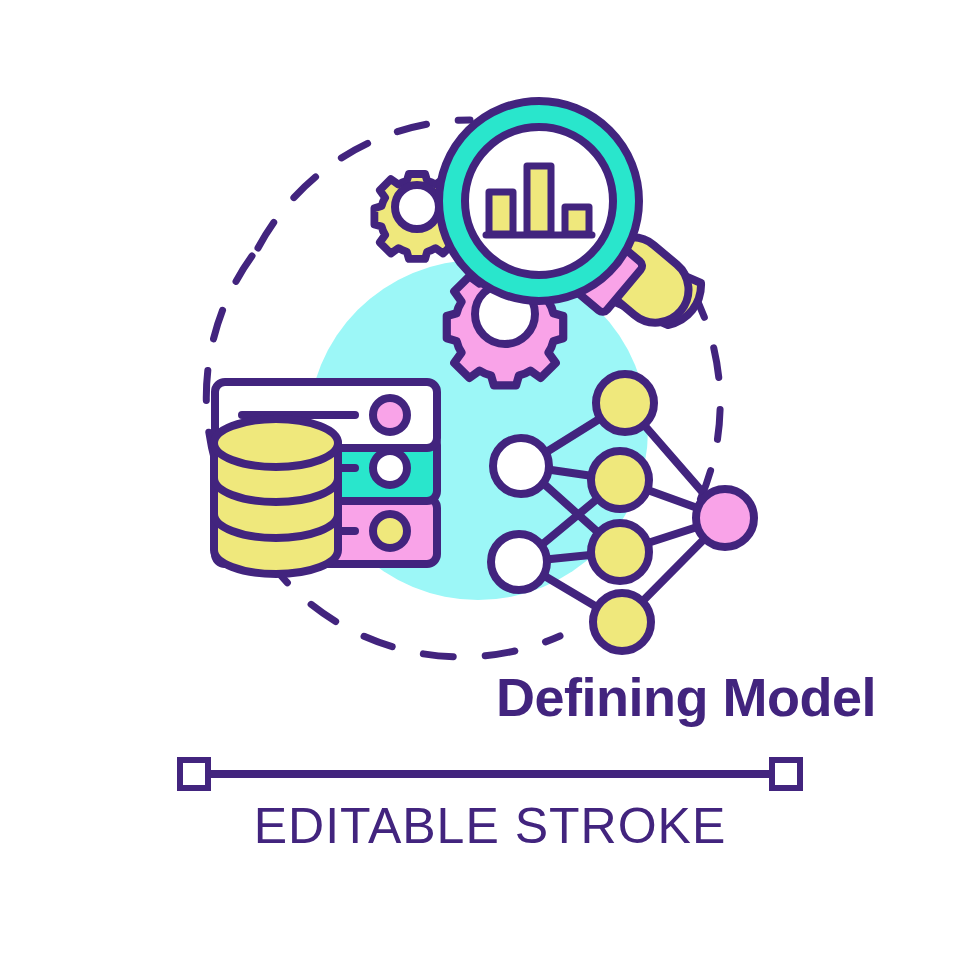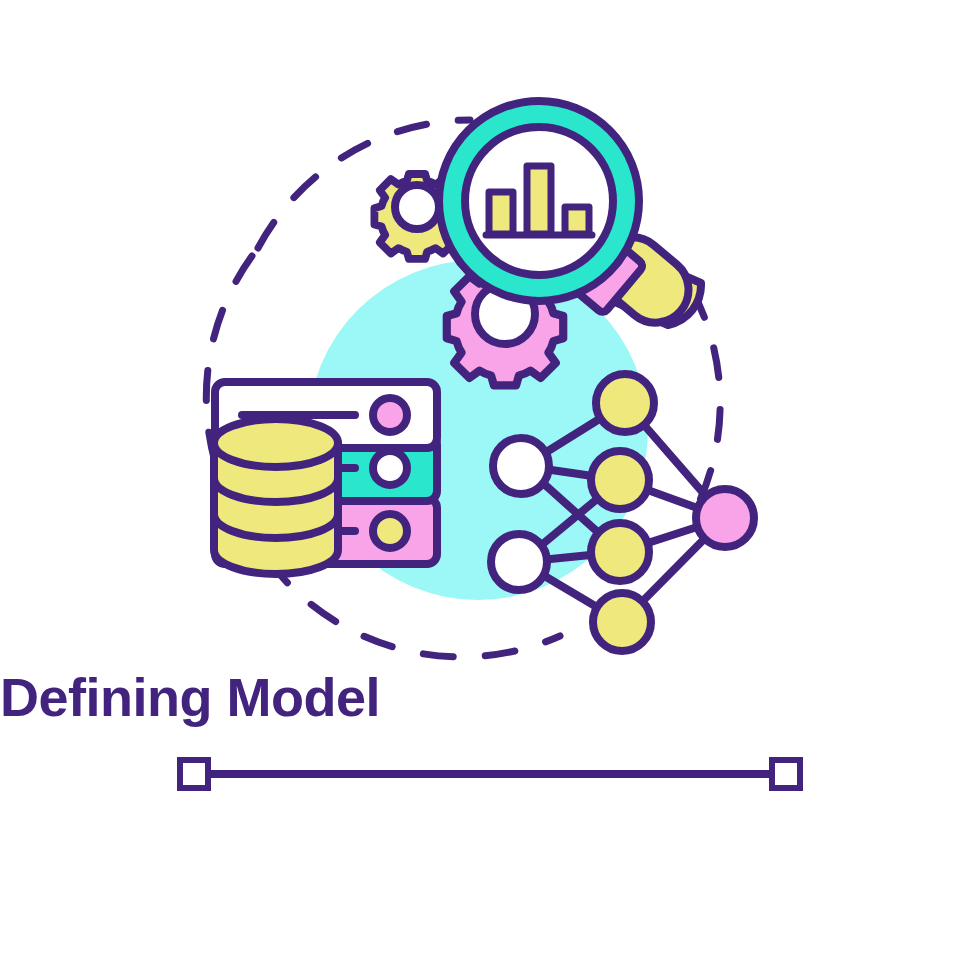--- a/index.html
+++ b/index.html
@@ -25,27 +25,28 @@
     left: 0;
     top: 0;
     width: 980px;
     height: 980px;
   }
   .title {
     position: absolute;
     left: 0;
     top: 666px;
     width: 848px;
-    text-align: left;
+    text-align: right;
     font-family: "Liberation Sans", sans-serif;
     font-size: 54px;
     font-weight: bold;
     letter-spacing: -0.5px;
     color: #42247e;
     white-space: nowrap;
+    padding-left: 28px;
   }
   .stroke-bar {
     position: absolute;
     left: 0;
     top: 752px;
     width: 980px;
     height: 44px;
   }
   .stroke-label {
     position: absolute;
@@ -207,14 +208,15 @@
   </svg>
 
   <div class="title">Defining Model</div>
 
   <svg class="stroke-bar" viewBox="0 0 980 44" aria-hidden="true">
     <line x1="196" y1="22" x2="784" y2="22" stroke="#42247e" stroke-width="8"></line>
     <rect x="180" y="8" width="28" height="28" fill="#ffffff" stroke="#42247e" stroke-width="6"></rect>
     <rect x="772" y="8" width="28" height="28" fill="#ffffff" stroke="#42247e" stroke-width="6"></rect>
   </svg>
 
+  <div class="stroke-label">EDITABLE STROKE</div>
 
 </div>
 
 </body></html>

